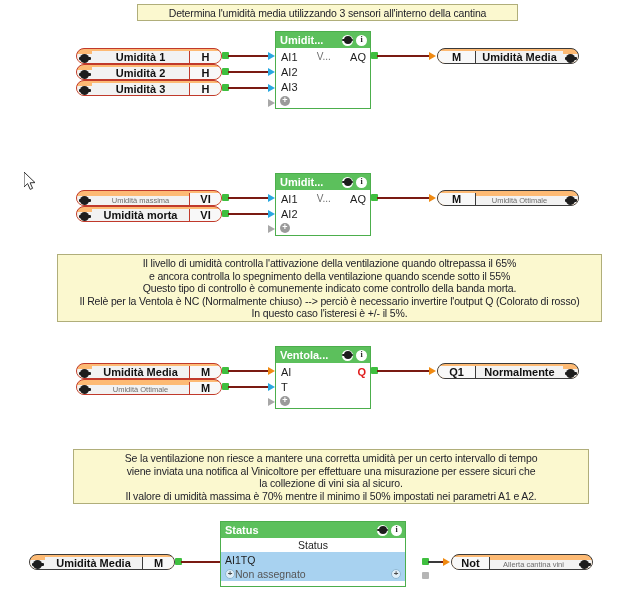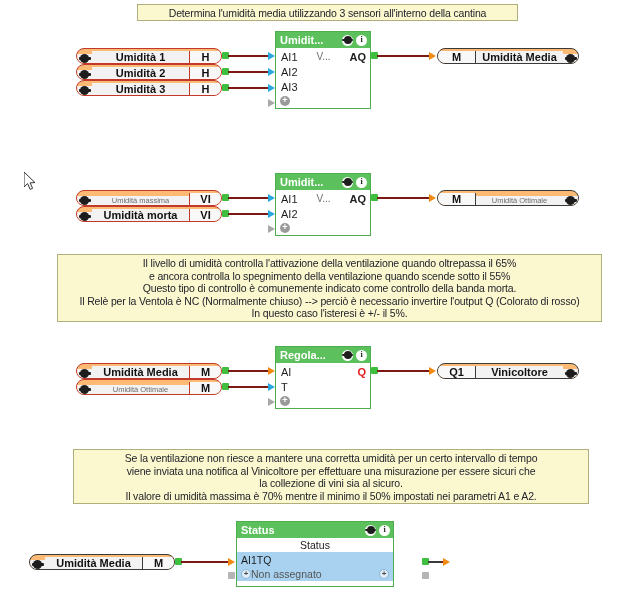--- a/index.html
+++ b/index.html
@@ -138,21 +138,21 @@
     color:#1d1d1d;
     padding:0 4px 0 5px;
   }
   .fb .pinrow .pin-in { flex:0 0 auto; }
   .fb .pinrow .mid {
     flex:1 1 auto;
     text-align:center;
     color:#6e6e6e;
     font-size:10px;
   }
-  .fb .pinrow .pin-out { flex:0 0 auto; font-weight:bold; }
+  .fb .pinrow .pin-out { flex:0 0 auto; font-weight:normal; }
   .fb .pinrow .pin-out.red { color:#e01b1b; font-weight:bold; }
   .plusrow { height:14px; display:flex; align-items:center; padding-left:4px; }
   .plus {
     width:10px; height:10px; border-radius:50%;
     background:#9a9a9a; color:#ffffff;
     font-size:9px; line-height:9px; text-align:center;
     font-weight:bold;
   }
 
   
@@ -378,21 +378,21 @@
   <div class="dot-green" style="left:222px; top:367px;"></div>
   <div class="dot-green" style="left:222px; top:383px;"></div>
   <div class="wire" style="left:228px; top:370px; width:44px;"></div>
   <div class="wire" style="left:228px; top:386px; width:44px;"></div>
   <div class="arrow-orange" style="left:268px; top:367px;"></div>
   <div class="arrow-blue" style="left:268px; top:383px;"></div>
   <div class="arrow-grey" style="left:268px; top:398px;"></div>
 
   <div class="fb" style="left:275px; top:346px; width:96px; height:63px;">
     <div class="hdr">
-      <span class="title">Regola...</span>
+      <span class="title">Ventola...</span>
       <span class="hicon gearicon">
           <span class="gear"></span>
         </span>
       <span class="hicon">i</span>
     </div>
     <div class="body">
       <div class="pinrow">
         <span class="pin-in">AI</span>
         <span class="mid"></span>
         <span class="pin-out red">Q</span>
@@ -405,21 +405,21 @@
       </div>
     </div>
   </div>
 
   <div class="dot-green" style="left:371px; top:367px;"></div>
   <div class="wire" style="left:377px; top:370px; width:52px;"></div>
   <div class="arrow-orange" style="left:429px; top:367px;"></div>
 
   <div class="io out dark" style="left:437px; top:363px; width:142px;">
     <div class="type-cell wide">Q1</div>
-    <div class="name-cell">Vinicoltore</div>
+    <div class="name-cell">Normalmente</div>
     <div class="gear-cell">
         <span class="gear"></span>
       </div>
   </div>
 
   <div class="comment" style="left:73px; top:449px; width:516px; height:55px;">Se la ventilazione non riesce a mantere una corretta umidità per un certo intervallo di tempo
 viene inviata una notifica al Vinicoltore per effettuare una misurazione per essere sicuri che
 la collezione di vini sia al sicuro.
 Il valore di umidità massima è 70% mentre il minimo il 50% impostati nei parametri A1 e A2.</div>
 
@@ -429,21 +429,21 @@
       </div>
     <div class="name-cell">Umidità Media</div>
     <div class="type-cell">M</div>
   </div>
 
   <div class="dot-green" style="left:175px; top:558px;"></div>
   <div class="wire" style="left:181px; top:561px; width:48px;"></div>
   <div class="arrow-orange" style="left:228px; top:558px;"></div>
   <div class="sq-grey" style="left:228px; top:572px;"></div>
 
-  <div class="fb status" style="left:236px; top:521px; width:158px; height:66px;">
+  <div class="fb status" style="left:220px; top:521px; width:186px; height:66px;">
     <div class="hdr">
       <span class="title">Status</span>
       <span class="hicon gearicon">
           <span class="gear"></span>
         </span>
       <span class="hicon">i</span>
     </div>
     <div class="subhdr">Status</div>
     <div class="selrow">
       <span class="l">AI1</span>
@@ -455,14 +455,21 @@
       <span class="pluswhite">+</span>
     </div>
   </div>
 
   <div class="dot-green" style="left:422px; top:558px;"></div>
   <div class="sq-grey" style="left:422px; top:572px;"></div>
   <div class="wire dark" style="left:428px; top:561px; width:13px;"></div>
   <div class="wire" style="left:441px; top:561px; width:2px;"></div>
   <div class="arrow-orange" style="left:443px; top:558px;"></div>
 
+  <div class="io out dark" style="left:451px; top:554px; width:142px;">
+    <div class="type-cell wide">Not</div>
+    <div class="name-cell small">Allerta cantina vini</div>
+    <div class="gear-cell">
+        <span class="gear"></span>
+      </div>
+  </div>
 
 </div>
 
 </body></html>

